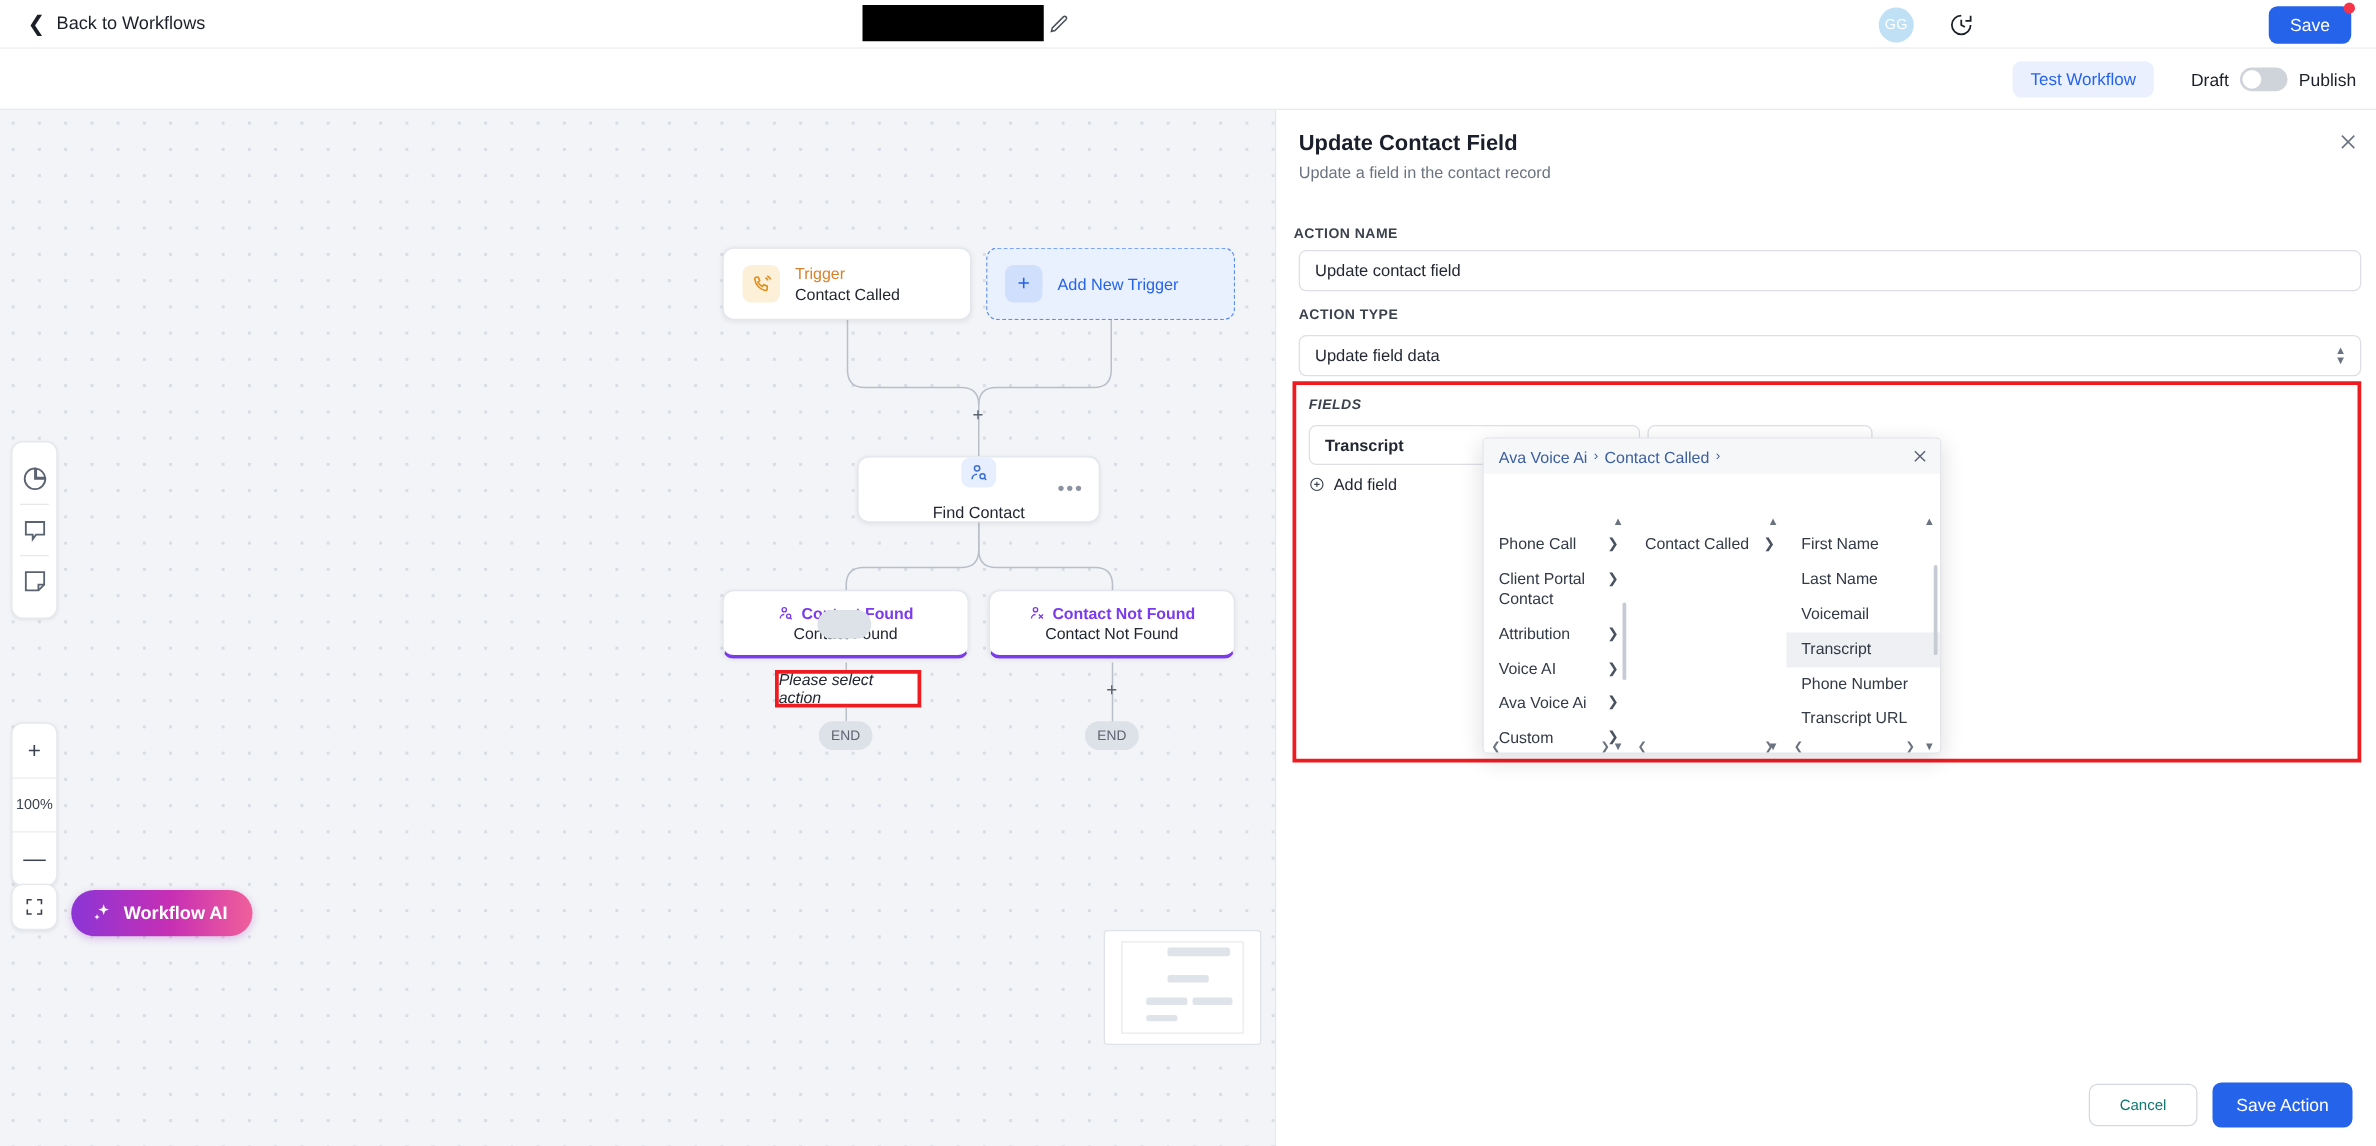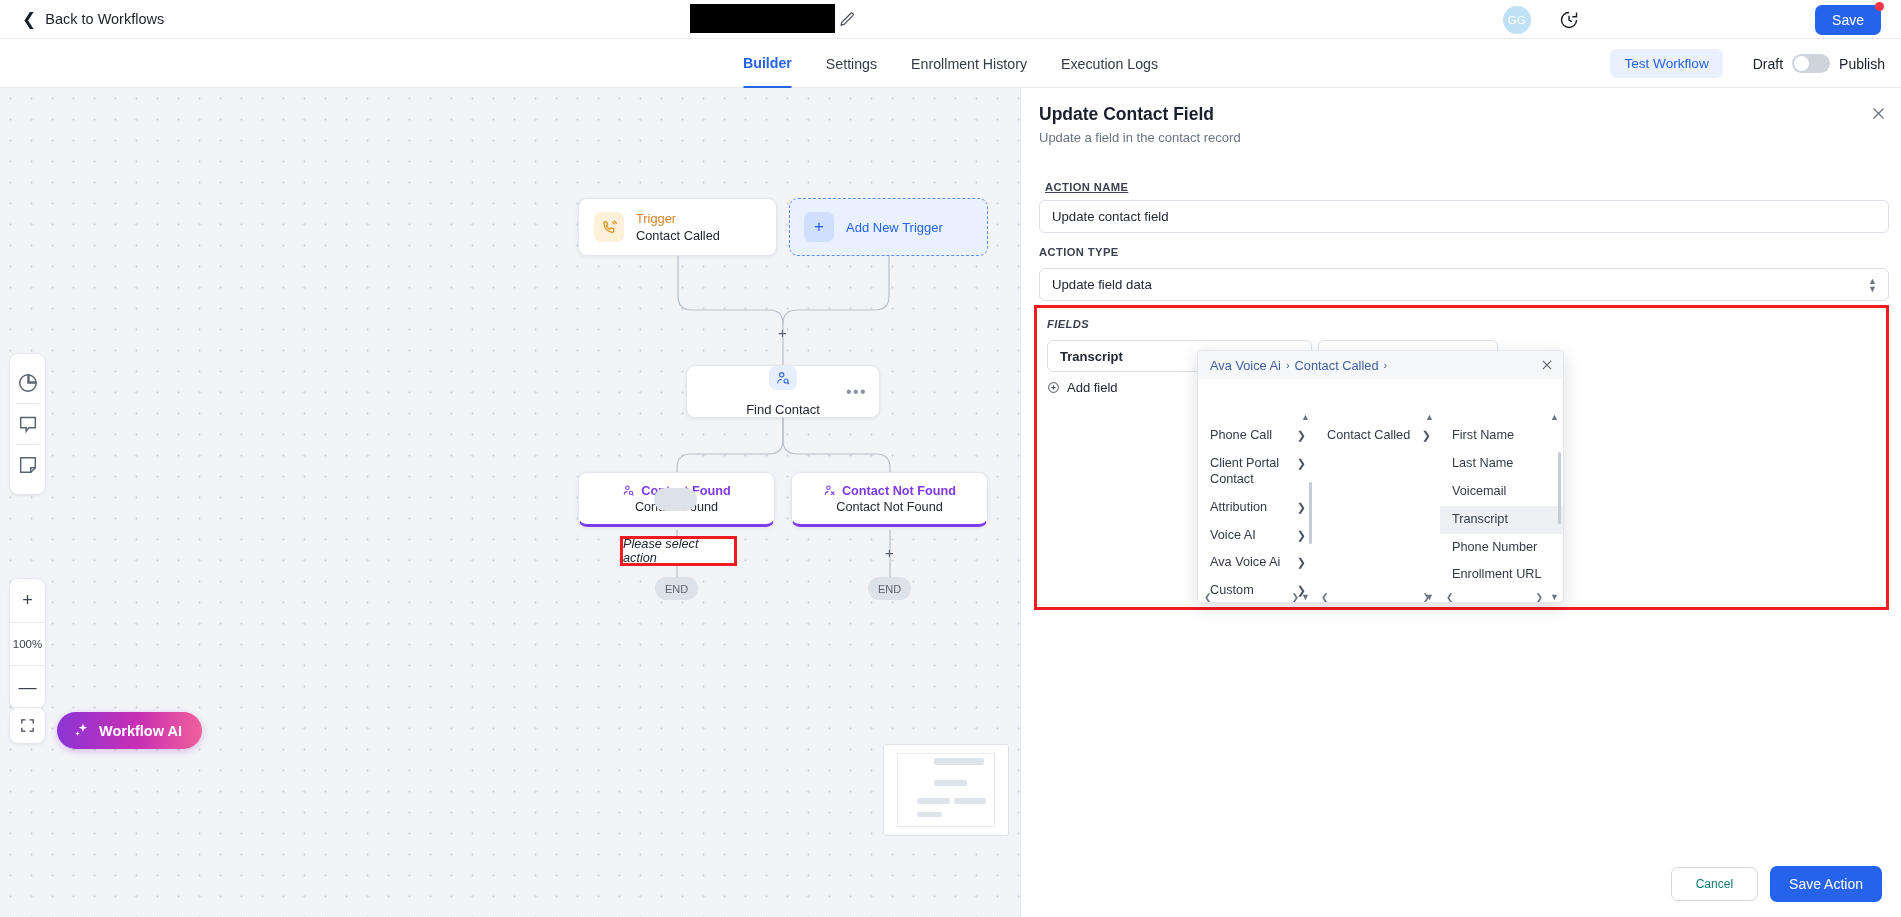--- a/index.html
+++ b/index.html
@@ -267,21 +267,21 @@
   .add-field {
     position: absolute; left: 10px; top: 72px;
     display: flex; align-items: center; gap: 7px; cursor: pointer;
     font-size: 13px; color: #222732;
   }
 
   
   .dd {
     position: absolute; left: 1186px; top: 350px; width: 367px; height: 253px;
     background: #fff; border: 1px solid #e2e5ea; border-radius: 4px;
-    box-shadow: 0 5px 18px rgba(18,24,40,.14); overflow: hidden; margin-left: 11px;
+    box-shadow: 0 5px 18px rgba(18,24,40,.14); overflow: hidden;
   }
   .dd-crumb {
     position: absolute; left: 0; top: 0; width: 367px; height: 28px;
     background: #f6f7f9; display: flex; align-items: center; padding: 0 12px;
     font-size: 12.8px; color: #3c5f9e; gap: 5px;
   }
   .dd-crumb .sep { color: #3c5f9e; font-size: 11px; }
   .dd-close {
     position: absolute; right: 9px; top: 7px; width: 14px; height: 14px;
     color: #5c6472; cursor: pointer;
@@ -355,26 +355,20 @@
     <svg class="history-icon" viewBox="0 0 24 24" fill="none" stroke="currentColor" stroke-width="1.7">
       <path d="M12 3a9 9 0 109 9"></path>
         <path d="M21 3v5h-5"></path>
         <path d="M12 7v5l3.5 2"></path>
     </svg>
     <button class="save-btn">Save</button>
     <div class="save-dot"></div>
   </div>
 
   <div class="tabbar">
-    <div class="tabs">
-      <div class="tab active">Builder</div>
-      <div class="tab">Settings</div>
-      <div class="tab">Enrollment History</div>
-      <div class="tab">Execution Logs</div>
-    </div>
     <div class="tab-right">
       <button class="test-wf">Test Workflow</button>
       <div class="pubwrap">
         <span class="pub-lbl">Draft</span>
         <div class="toggle">
             <div class="knob"></div>
           </div>
         <span class="pub-lbl">Publish</span>
       </div>
     </div>
@@ -507,21 +501,21 @@
     <div class="end-pill" style="left:868px;top:489px;">END</div>
   </div>
 
   <div class="panel">
     <div class="panel-title">Update Contact Field</div>
     <div class="panel-sub">Update a field in the contact record</div>
     <svg class="panel-close" viewBox="0 0 24 24" fill="none" stroke="currentColor" stroke-width="1.8">
       <path d="M5 5l14 14M19 5L5 19"></path>
     </svg>
 
-    <div class="fld-label" style="left:24px;top:93px;text-decoration:underline;">ACTION NAME</div>
+    <div class="fld-label" style="left:14px;top:93px;">ACTION NAME</div>
     <div class="txt-input" style="left:18px;top:112px;width:850px;">Update contact field</div>
 
     <div class="fld-label" style="left:18px;top:158px;">ACTION TYPE</div>
     <div class="txt-input" style="left:18px;top:180px;width:850px;">
       <span>Update field data</span>
       <span class="sel-caret">
           <span>▲</span>
           <span>▼</span>
         </span>
     </div>
@@ -618,21 +612,21 @@
           <div class="dd-item">
             <span>Voicemail</span>
           </div>
           <div class="dd-item sel">
             <span>Transcript</span>
           </div>
           <div class="dd-item">
             <span>Phone Number</span>
           </div>
           <div class="dd-item">
-            <span>Enrollment URL</span>
+            <span>Transcript URL</span>
           </div>
         </div>
         <div class="dd-scroll" style="right:4px;top:42px;height:72px;"></div>
         <span class="dd-arrow down" style="right:6px;">▼</span>
         <span class="dd-arrow hleft">❮</span>
         <span class="dd-arrow hright" style="right:22px;">❯</span>
       </div>
 
     </div>
   </div>

